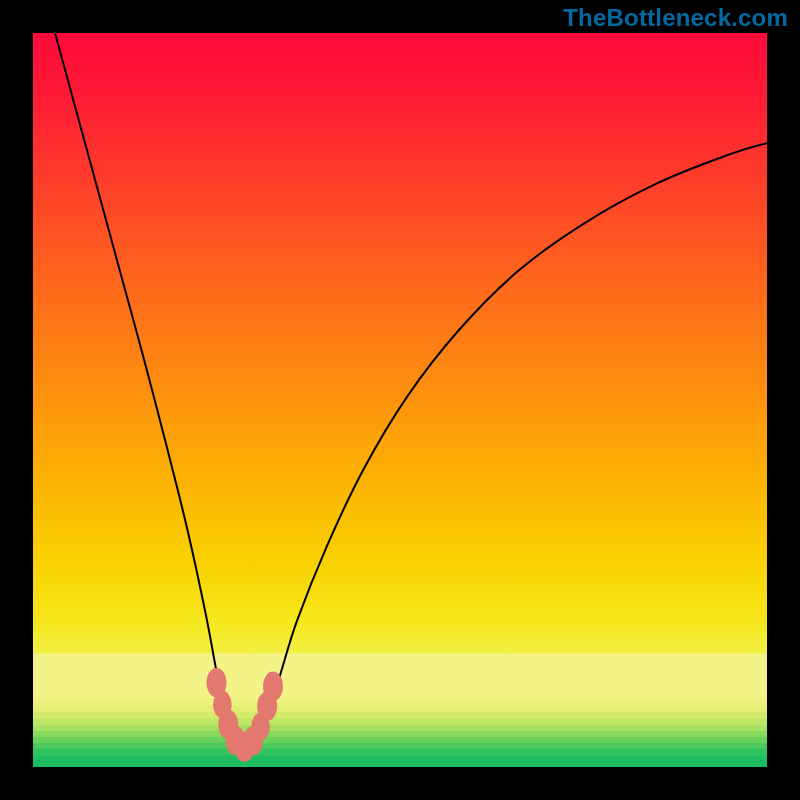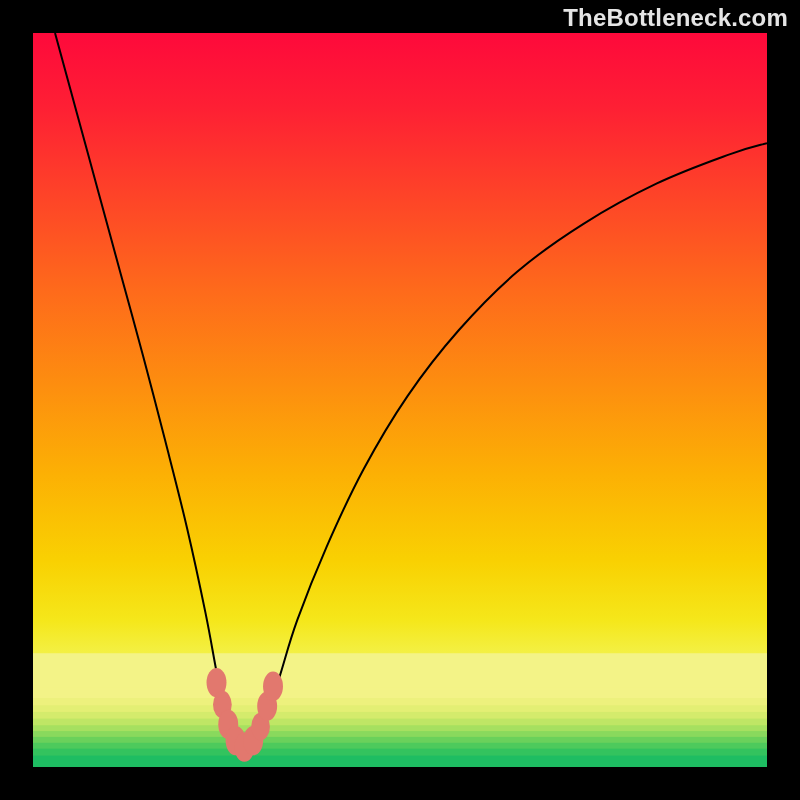--- a/index.html
+++ b/index.html
@@ -25,21 +25,21 @@
     width: 734px;
     height: 734px;
   }
   .watermark {
     position: absolute;
     top: 4px;
     right: 12px;
     font-family: Arial, Helvetica, sans-serif;
     font-size: 24px;
     font-weight: 600;
-    color: #e5e5e5;
+    color: #0369a1;
     letter-spacing: 0.2px;
   }
 </style>
 </head>
 <body>
 <div class="frame">
 
   <svg class="plot" viewBox="0 0 734 734" width="734" height="734" preserveAspectRatio="none">
     <defs>
 

